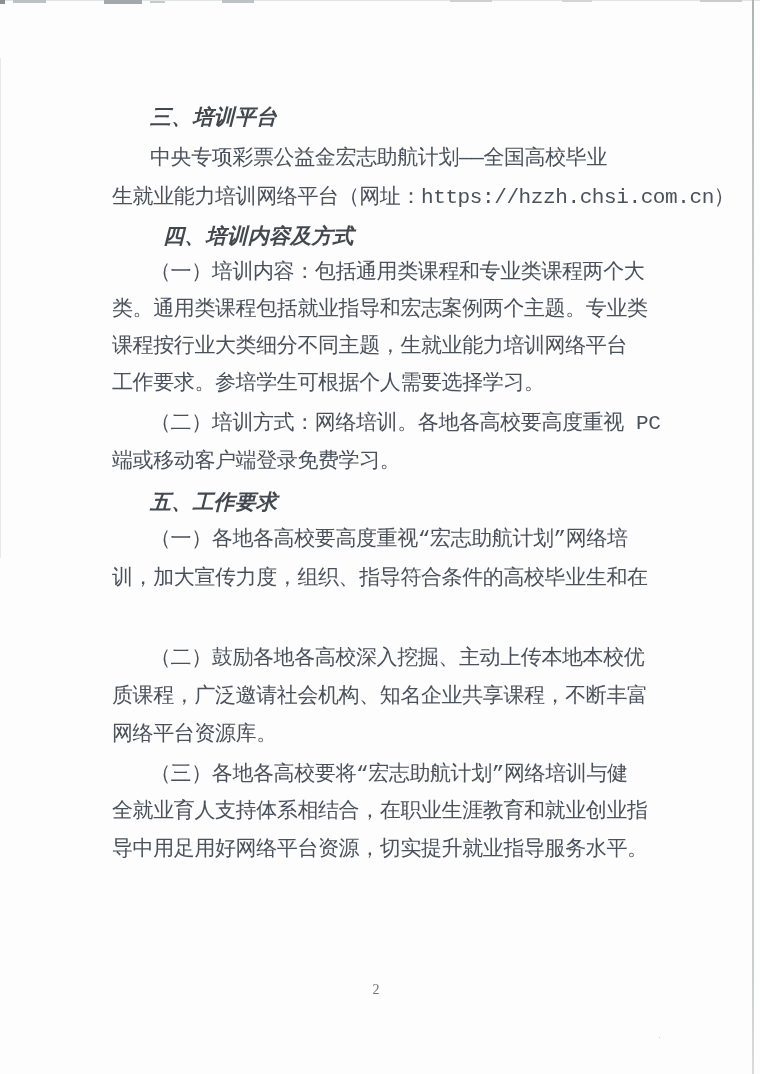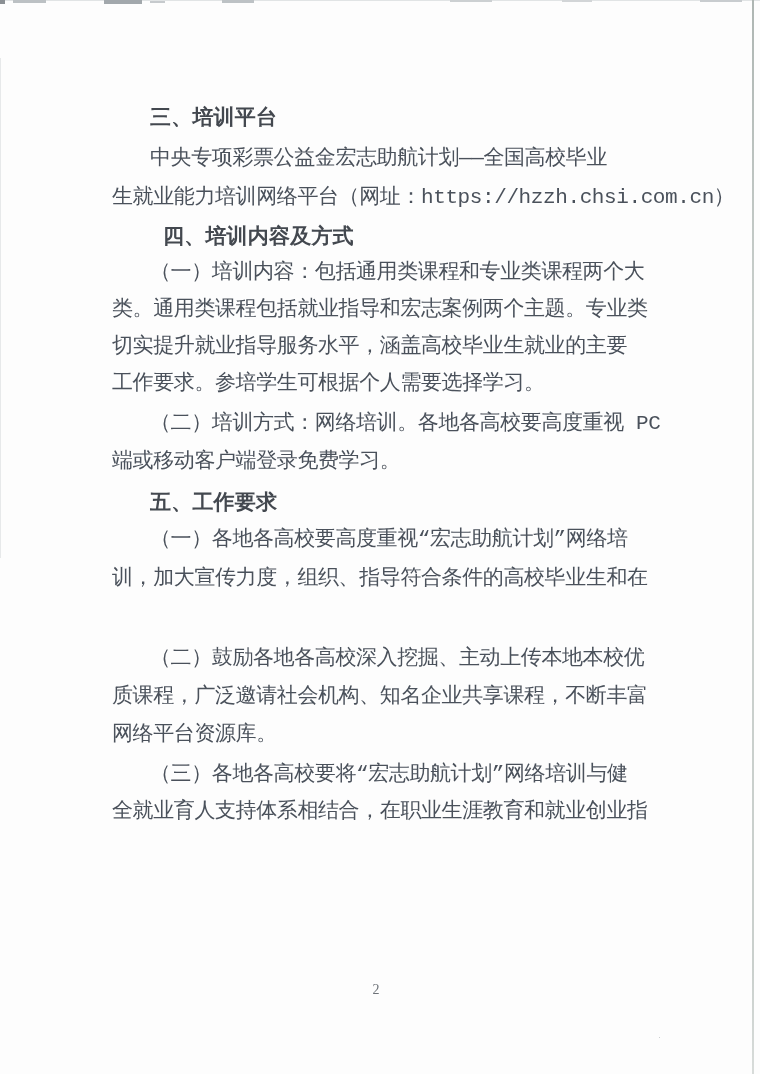--- a/index.html
+++ b/index.html
@@ -23,20 +23,21 @@
     line-height:25px;
     letter-spacing:-0.4px;
     color:var(--ink-body);
     white-space:nowrap;
   }
   .ln.hd{
     font-family:"Liberation Sans","DejaVu Sans",sans-serif;
     font-weight:700;
     letter-spacing:0.2px;
     color:var(--ink-heading);
+    font-style:italic;
   }
   .page-number{
     position:absolute;
     top:982px;left:0;width:752px;
     text-align:center;
     font-family:"Liberation Serif","DejaVu Serif",serif;
     font-size:14px;
     color:#6d7278;
   }
   
@@ -83,28 +84,29 @@
   <div class="scan-left-line"></div>
   <div class="speck">·</div>
 
   <div class="ln hd" style="top:104px;left:150px">三、培训平台</div>
   <div class="ln" style="top:146px;left:150px">中央专项彩票公益金宏志助航计划——全国高校毕业</div>
   <div class="ln" style="top:185px;left:112px">生就业能力培训网络平台（网址：https://hzzh.chsi.com.cn）</div>
 
   <div class="ln hd" style="top:223px;left:163px">四、培训内容及方式</div>
   <div class="ln" style="top:260px;left:150px">（一）培训内容：包括通用类课程和专业类课程两个大</div>
   <div class="ln" style="top:297px;left:112px">类。通用类课程包括就业指导和宏志案例两个主题。专业类</div>
-  <div class="ln" style="top:334px;left:112px">切实提升就业指导服务水平，涵盖高校毕业生就业的主要</div>
+  <div class="ln" style="top:334px;left:112px">课程按行业大类细分不同主题，生就业能力培训网络平台</div>
   <div class="ln" style="top:371px;left:112px">工作要求。参培学生可根据个人需要选择学习。</div>
   <div class="ln" style="top:411px;left:150px">（二）培训方式：网络培训。各地各高校要高度重视 PC</div>
   <div class="ln" style="top:449px;left:112px">端或移动客户端登录免费学习。</div>
 
   <div class="ln hd" style="top:489px;left:150px">五、工作要求</div>
   <div class="ln" style="top:527px;left:150px">（一）各地各高校要高度重视“宏志助航计划”网络培</div>
   <div class="ln" style="top:566px;left:112px">训，加大宣传力度，组织、指导符合条件的高校毕业生和在</div>
   <div class="ln" style="top:646px;left:150px">（二）鼓励各地各高校深入挖掘、主动上传本地本校优</div>
   <div class="ln" style="top:684px;left:112px">质课程，广泛邀请社会机构、知名企业共享课程，不断丰富</div>
   <div class="ln" style="top:722px;left:112px">网络平台资源库。</div>
   <div class="ln" style="top:762px;left:150px">（三）各地各高校要将“宏志助航计划”网络培训与健</div>
   <div class="ln" style="top:799px;left:112px">全就业育人支持体系相结合，在职业生涯教育和就业创业指</div>
+  <div class="ln" style="top:837px;left:112px">导中用足用好网络平台资源，切实提升就业指导服务水平。</div>
 
   <div class="page-number">2</div>
 </div>
 
 </body></html>

